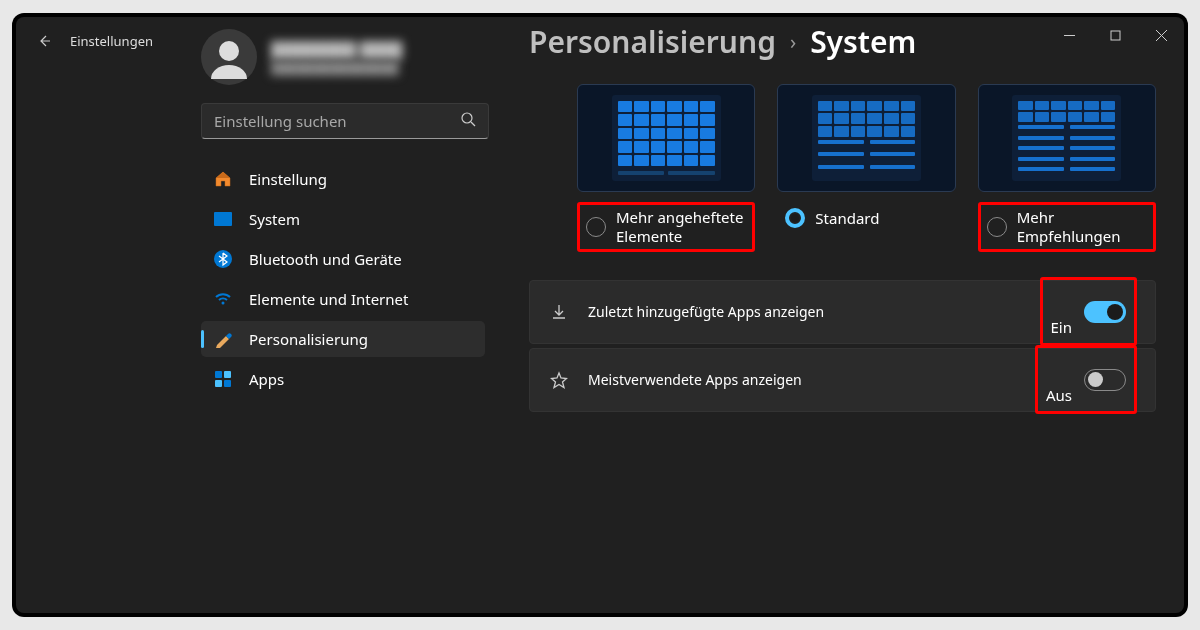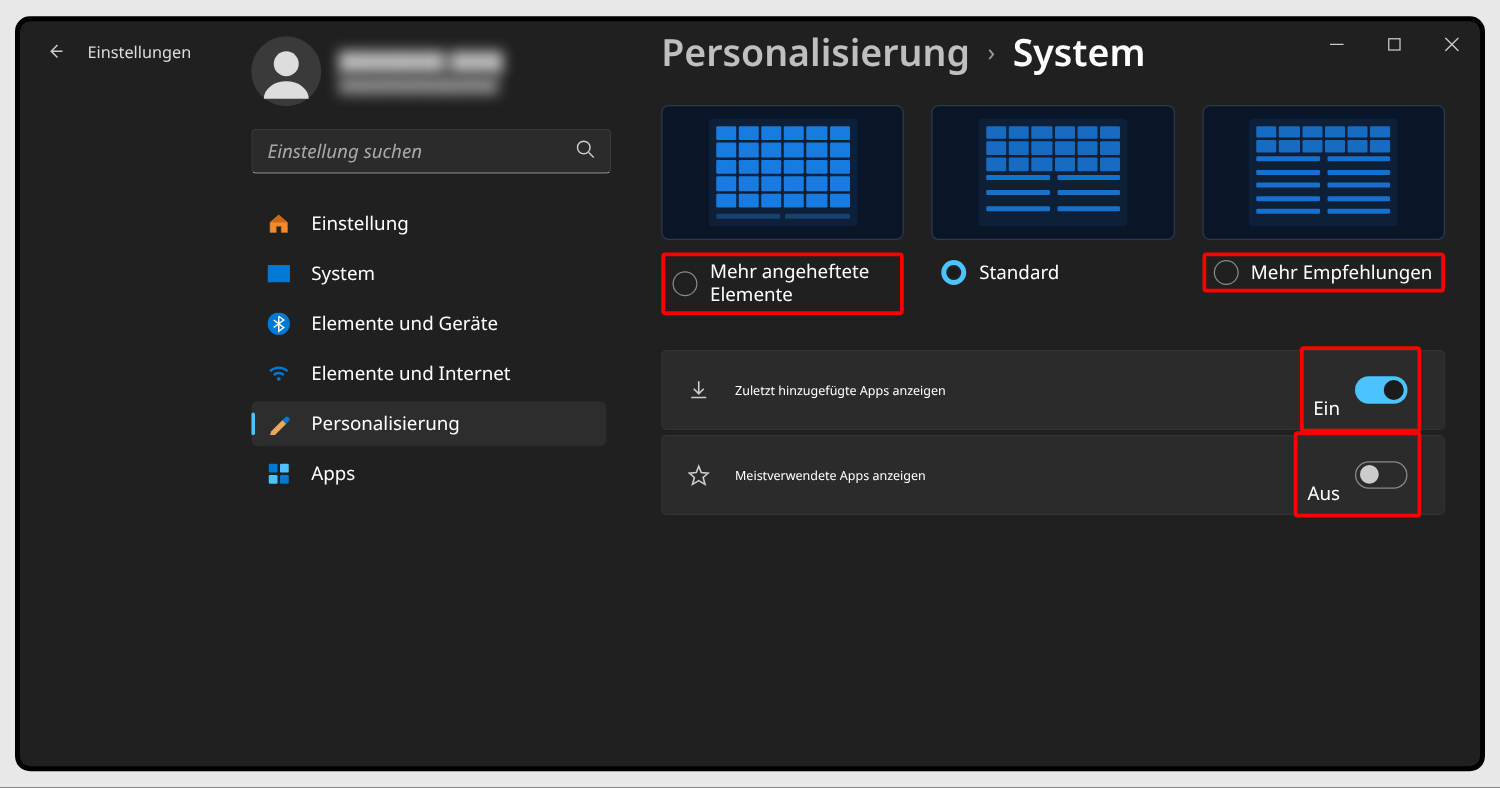--- a/index.html
+++ b/index.html
@@ -21,41 +21,41 @@
 
 
 .profile { display: flex; align-items: center; padding: 4px 0 18px 0; gap: 14px; }
 .avatar { width: 56px; height: 56px; border-radius: 50%; background: #3a3a3a; display: flex; align-items: center; justify-content: center; }
 .avatar svg { width: 48px; height: 48px; }
 .profile-text .name { font-size: 15px; font-weight: 600; filter: blur(5px); color: #bbb; }
 .profile-text .email { font-size: 12px; color: #8a8a8a; filter: blur(5px); }
 
 
 .search { display: flex; align-items: center; background: #2b2b2b; border: 1px solid #3a3a3a; border-bottom: 1px solid #9a9a9a; border-radius: 4px; height: 36px; padding: 0 12px; margin-bottom: 22px; }
-.search input { flex: 1; background: transparent; border: none; outline: none; color: #f97316; font-size: 15px; font-style: italic; }
+.search input { flex: 1; background: transparent; border: none; outline: none; color: #f97316; font-size: 15px; }
 .search input::placeholder { color: #a8a8a8; }
 .search-icon { color: #ccc; }
 
 
 .nav { flex: 1; overflow-y: auto; padding-right: 4px; position: relative; }
 .nav::-webkit-scrollbar { width: 3px; }
 .nav::-webkit-scrollbar-thumb { background: #555; border-radius: 2px; }
 .nav-item { display: flex; align-items: center; gap: 16px; padding: 8px 12px; border-radius: 5px; font-size: 15px; cursor: pointer; position: relative; margin-bottom: 4px; }
 .nav-item.active { background: #2d2d2d; }
 .nav-item.active::before { content: ""; position: absolute; left: 0; top: 9px; bottom: 9px; width: 3px; background: #4cc2ff; border-radius: 2px; }
 .nav-icon { width: 20px; height: 20px; display: flex; align-items: center; justify-content: center; font-size: 16px; }
 
 
 .breadcrumb { display: flex; align-items: center; gap: 14px; margin-bottom: 22px; }
 .breadcrumb .parent { font-size: 30px; font-weight: 600; color: #bfbfbf; cursor: pointer; }
 .breadcrumb .chev { color: #999; font-size: 20px; }
 .breadcrumb .current { font-size: 30px; font-weight: 600; }
 
 
-.layouts { display: flex; gap: 22px; margin-bottom: 28px; }
+.layouts { display: flex; gap: 22px; margin-bottom: 28px; margin-left: 48px; }
 .layout-card { flex: 1; }
 .thumb { background: #0a1628; border: 1px solid #2a3a52; border-radius: 6px; height: 108px; display: flex; align-items: center; justify-content: center; margin-bottom: 10px; cursor: pointer; }
 .thumb-inner { width: 62%; height: 82%; background: #0e1f38; border-radius: 3px; padding: 6px; display: flex; flex-direction: column; gap: 3px; }
 .thumb-grid { display: grid; gap: 2px; }
 .thumb-grid.dense { grid-template-columns: repeat(6, 1fr); grid-template-rows: repeat(5, 1fr); flex: 1.6; }
 .thumb-grid.half { grid-template-columns: repeat(6, 1fr); grid-template-rows: repeat(3, 1fr); flex: 1; }
 .thumb-grid.reco { grid-template-columns: repeat(2, 1fr); gap: 2px 6px; flex: 1; }
 .dot { background: #1a8cff; border-radius: 1px; opacity: .85; }
 .thumb-grid.half .dot { opacity: .7; }
 .reco-line { height: 4px; background: #1a8cff; border-radius: 1px; opacity: .75; }
@@ -65,21 +65,21 @@
 .radio-row { display: flex; align-items: center; gap: 10px; padding: 6px 8px; }
 .radio { width: 20px; height: 20px; border-radius: 50%; border: 1.5px solid #8a8a8a; flex-shrink: 0; position: relative; cursor: pointer; }
 .radio.checked { border: 4px solid #4cc2ff; }
 .radio.checked::after { content: ""; position: absolute; inset: 2px; background: #1b1b1b; border-radius: 50%; }
 .radio-label { font-size: 15px; line-height: 1.25; }
 .highlight { border: 3px solid #ff0000; border-radius: 3px; padding: 3px 6px; }
 
 
 .setting-row { background: #2b2b2b; border: 1px solid #333; border-radius: 4px; height: 64px; display: flex; align-items: center; padding: 0 18px; margin-bottom: 4px; gap: 18px; }
 .setting-icon { width: 22px; color: #ccc; display: flex; align-items: center; justify-content: center; }
-.setting-label { flex: 1; font-size: 10px; }
+.setting-label { flex: 1; font-size: 14px; }
 .toggle-wrap { display: flex; align-items: center; gap: 12px; }
 .toggle-wrap.highlight { padding: 6px 8px; }
 .toggle-label { font-size: 15px; margin-top: 31px; }
 .toggle { width: 42px; height: 22px; border-radius: 11px; position: relative; cursor: pointer; }
 .toggle.on { background: #4cc2ff; }
 .toggle.on::after { content: ""; position: absolute; right: 3px; top: 3px; width: 16px; height: 16px; background: #1b1b1b; border-radius: 50%; }
 .toggle.off { background: #2b2b2b; border: 1px solid #8a8a8a; }
 .toggle.off::after { content: ""; position: absolute; left: 3px; top: 2px; width: 15px; height: 15px; background: #ccc; border-radius: 50%; }
 </style>
 </head>
@@ -158,21 +158,21 @@
               </span>
           <span>System</span>
         </div>
         <div class="nav-item">
           <span class="nav-icon">
                 <svg width="18" height="18" viewBox="0 0 18 18">
                   <circle cx="9" cy="9" r="9" fill="#0078d4"></circle>
                   <path d="M9 3 V15 L13 12 L5 6 M9 3 L13 6 L5 12" stroke="#fff" stroke-width="1.2" fill="none"></path>
                 </svg>
               </span>
-          <span>Elemente und Geräte</span>
+          <span>Bluetooth und Geräte</span>
         </div>
         <div class="nav-item">
           <span class="nav-icon">
                 <svg width="18" height="18" viewBox="0 0 18 18" fill="none" stroke="#0078d4" stroke-width="2">
                   <path d="M2 7 a10 10 0 0 1 14 0"></path>
                   <path d="M5 10 a6 6 0 0 1 8 0"></path>
                   <circle cx="9" cy="13" r="1.5" fill="#0078d4" stroke="none"></circle>
                 </svg>
               </span>
           <span>Elemente und Internet</span>

